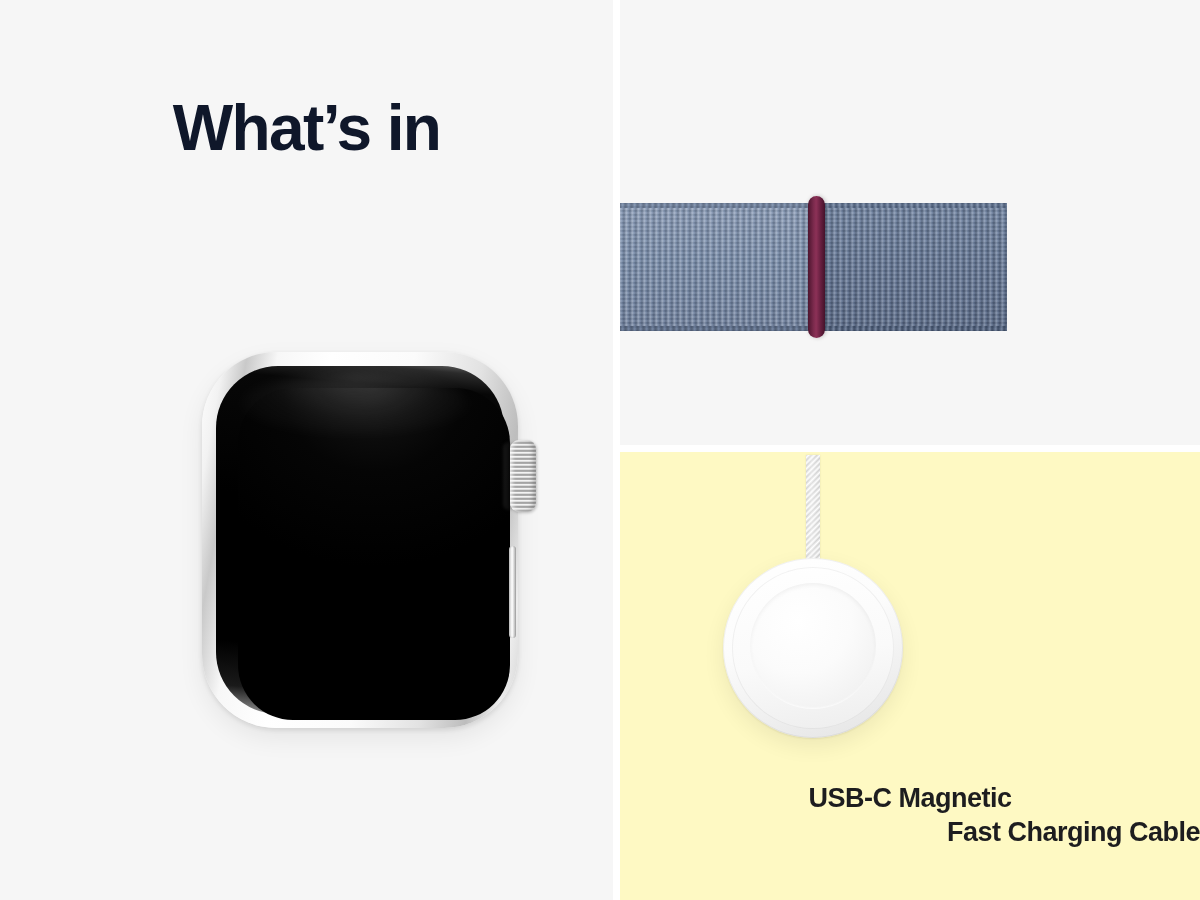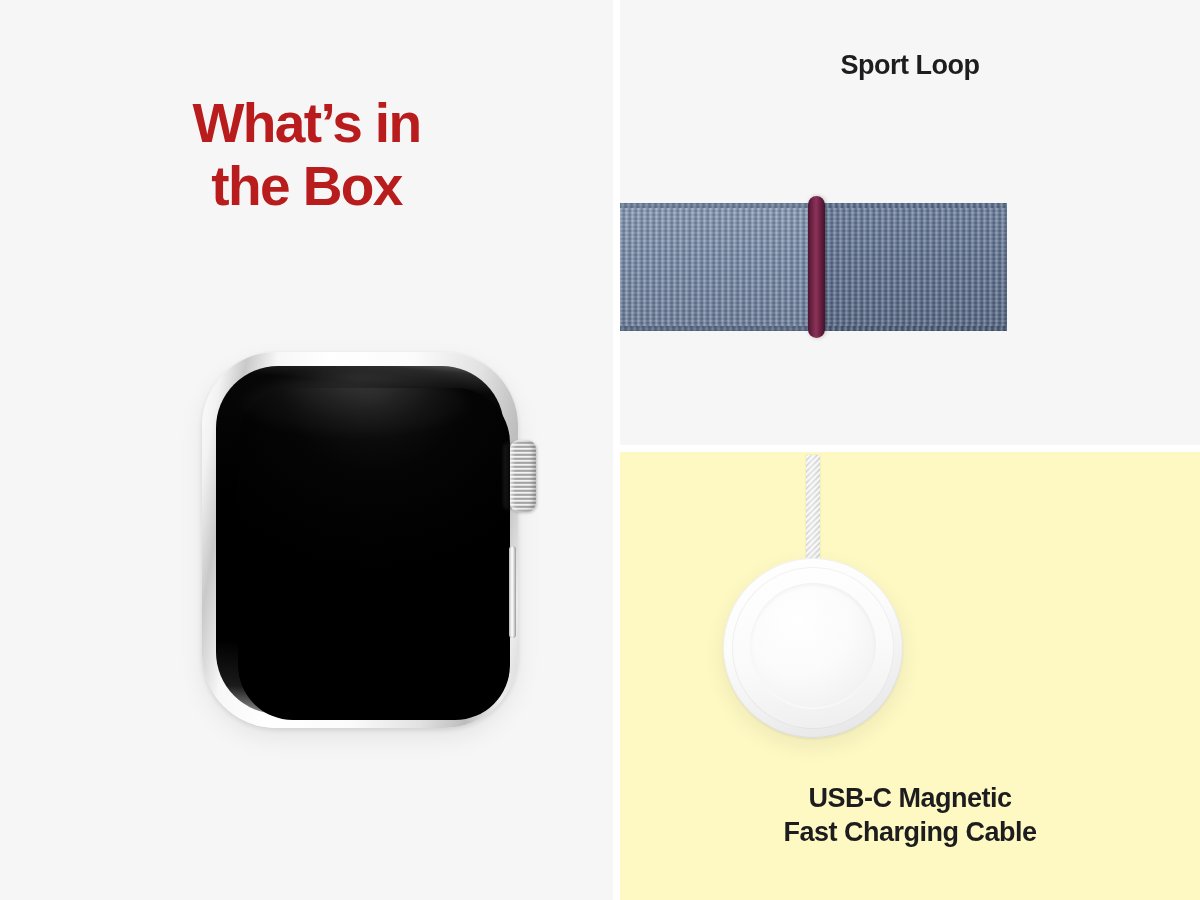--- a/index.html
+++ b/index.html
@@ -32,25 +32,25 @@
   #panel-band   { left: 620px; top: 0px;   width: 580px; height: 445px; background:#f6f6f6; }
   #panel-cable  { left: 620px; top: 452px; width: 580px; height: 448px; background:#fef9c3; }
 
   
   .headline {
     position: absolute;
     left: 0;
     width: 613px;
     top: 92px;
     text-align: center;
-    font-size: 55px;
+    font-size: 64px;
     line-height: 1.14;
     font-weight: bold;
     letter-spacing: -1.6px;
-    color: #b91c1c;
+    color: #0f172a;
   }
   .headline .l2 { display: block; }
 
   .caption {
     position: absolute;
     width: 580px;
     left: 0;
     text-align: center;
     font-weight: bold;
     color: #1d1d1f;
@@ -58,21 +58,21 @@
   }
   #band-title {
     top: 50px;
     font-size: 27px;
   }
   #cable-title {
     top: 330px;
     font-size: 27px;
     line-height: 1.25;
   }
-  #cable-title .l2 { display: block; }
+  #cable-title .l2 { display: block; text-align: right; }
 
   
   #watch-figure {
     position: absolute;
     left: 200px;
     top: 350px;
     width: 320px;
     height: 380px;
   }
   
@@ -337,40 +337,38 @@
 </style>
 </head>
 <body>
 
 <div class="page">
 
   <div class="panel" id="panel-left">
 
     <div class="headline">
       <span>What’s in</span>
-      <span class="l2">the Box</span>
     </div>
 
     <div id="watch-figure">
       <div class="watch-case">
         <div class="watch-bezel">
           <div class="watch-screen"></div>
         </div>
       </div>
       <div class="watch-glass-glow"></div>
       <div class="crown-shadow"></div>
       <div class="digital-crown"></div>
       <div class="side-button"></div>
     </div>
 
   </div>
 
   <div class="panel" id="panel-band">
 
-    <div class="caption" id="band-title">Sport Loop</div>
 
     <div id="band-figure">
       <div class="band-strip band-left"></div>
       <div class="band-strip band-right"></div>
       <div class="band-edge-top"></div>
       <div class="band-edge-bottom"></div>
       <div class="band-clasp"></div>
     </div>
 
   </div>

